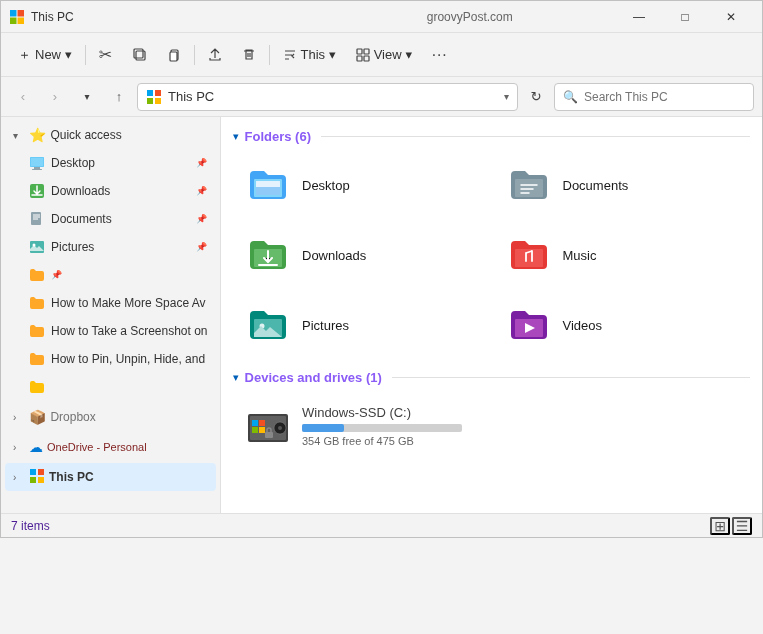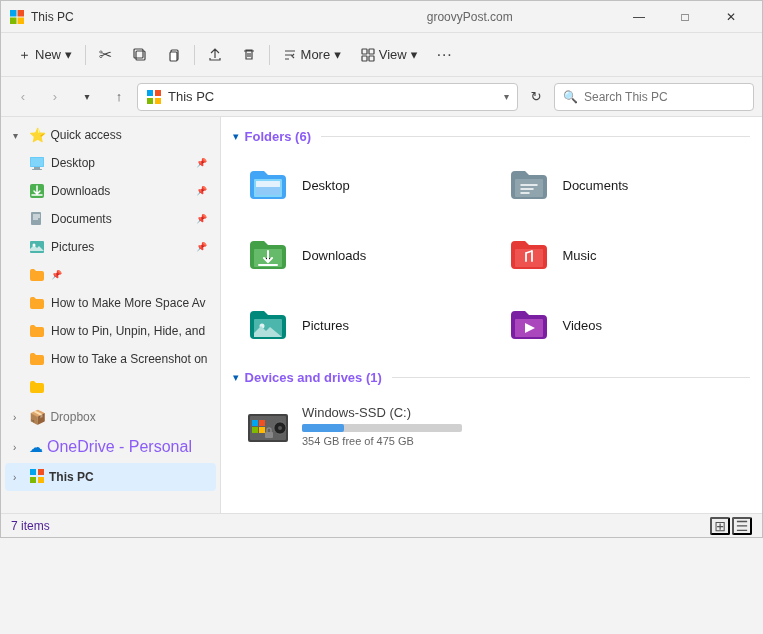--- a/index.html
+++ b/index.html
@@ -442,21 +442,21 @@
     <button class="toolbar-icon-btn">
       <svg width="16" height="16" viewBox="0 0 16 16">
           <path d="M3 4h10M5 4V3h6v1M5 4v8h6V4H5zm2 2v4m2-4v4" stroke="#444" stroke-width="1.2" fill="none"></path>
         </svg>
     </button>
     <div class="toolbar-sep"></div>
     <button class="toolbar-btn">
       <svg width="14" height="14" viewBox="0 0 14 14">
           <path d="M2 3h10M2 7h7M2 11h4M11 6l-2 2 2 2" stroke="#444" stroke-width="1.2" fill="none"></path>
         </svg>
-      <span>More</span>
+      <span>This</span>
       <span>▾</span>
     </button>
     <button class="toolbar-btn">
       <svg width="14" height="14" viewBox="0 0 14 14">
           <rect x="1" y="1" width="5" height="5" rx="0.5" fill="none" stroke="#444" stroke-width="1.2"></rect>
           <rect x="8" y="1" width="5" height="5" rx="0.5" fill="none" stroke="#444" stroke-width="1.2"></rect>
           <rect x="1" y="8" width="5" height="5" rx="0.5" fill="none" stroke="#444" stroke-width="1.2"></rect>
           <rect x="8" y="8" width="5" height="5" rx="0.5" fill="none" stroke="#444" stroke-width="1.2"></rect>
         </svg>
       <span>View</span>
@@ -564,30 +564,30 @@
           </span>
           <span class="sidebar-item-label">How to Make More Space Av</span>
         </div>
 
         <div class="sidebar-item">
           <span class="sidebar-item-icon">
             <svg width="16" height="16" viewBox="0 0 16 16">
                 <path d="M1 4a2 2 0 012-2h2l2 2h6a2 2 0 012 2v6a2 2 0 01-2 2H3a2 2 0 01-2-2V4z" fill="#ffa726"></path>
               </svg>
           </span>
+          <span class="sidebar-item-label">How to Take a Screenshot on</span>
+        </div>
+
+        <div class="sidebar-item">
+          <span class="sidebar-item-icon">
+            <svg width="16" height="16" viewBox="0 0 16 16">
+                <path d="M1 4a2 2 0 012-2h2l2 2h6a2 2 0 012 2v6a2 2 0 01-2 2H3a2 2 0 01-2-2V4z" fill="#ffa726"></path>
+              </svg>
+          </span>
           <span class="sidebar-item-label">How to Pin, Unpin, Hide, and</span>
-        </div>
-
-        <div class="sidebar-item">
-          <span class="sidebar-item-icon">
-            <svg width="16" height="16" viewBox="0 0 16 16">
-                <path d="M1 4a2 2 0 012-2h2l2 2h6a2 2 0 012 2v6a2 2 0 01-2 2H3a2 2 0 01-2-2V4z" fill="#ffa726"></path>
-              </svg>
-          </span>
-          <span class="sidebar-item-label">How to Take a Screenshot on</span>
         </div>
 
         <div class="sidebar-item">
           <span class="sidebar-item-icon">
             <svg width="16" height="16" viewBox="0 0 16 16">
                 <path d="M1 4a2 2 0 012-2h2l2 2h6a2 2 0 012 2v6a2 2 0 01-2 2H3a2 2 0 01-2-2V4z" fill="#ffc107"></path>
               </svg>
           </span>
         </div>
       </div>
@@ -597,21 +597,21 @@
           <span class="sidebar-expand">›</span>
           <span style="font-size:14px; color:#0061ff;">📦</span>
           <span style="font-size:12px;color:#737373;">Dropbox</span>
         </div>
       </div>
 
       <div class="sidebar-section">
         <div class="sidebar-header">
           <span class="sidebar-expand">›</span>
           <span style="font-size:14px; color:#0078d4;">☁</span>
-          <span style="font-size:16px;color:#8b5cf6;">OneDrive - Personal</span>
+          <span style="font-size:11px;color:#7f1d1d;">OneDrive - Personal</span>
         </div>
       </div>
 
       <div class="sidebar-section">
         <div class="sidebar-header active">
           <span class="sidebar-expand">›</span>
           <span style="font-size:14px;">
             <svg width="16" height="16" viewBox="0 0 16 16">
                 <rect x="1" y="1" width="6" height="6" fill="#00a4ef"></rect>
                 <rect x="9" y="1" width="6" height="6" fill="#f25022"></rect>

